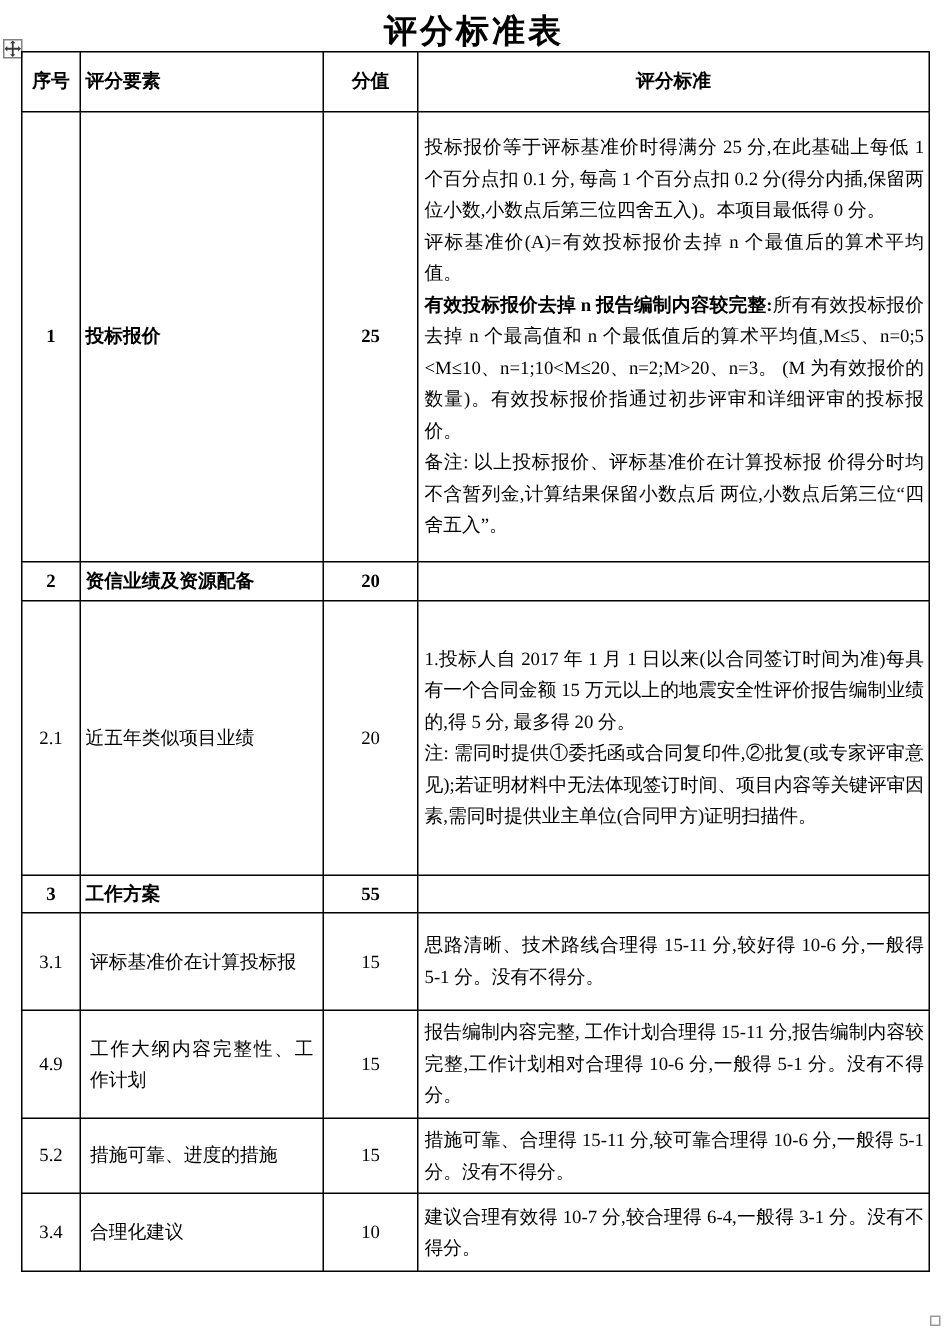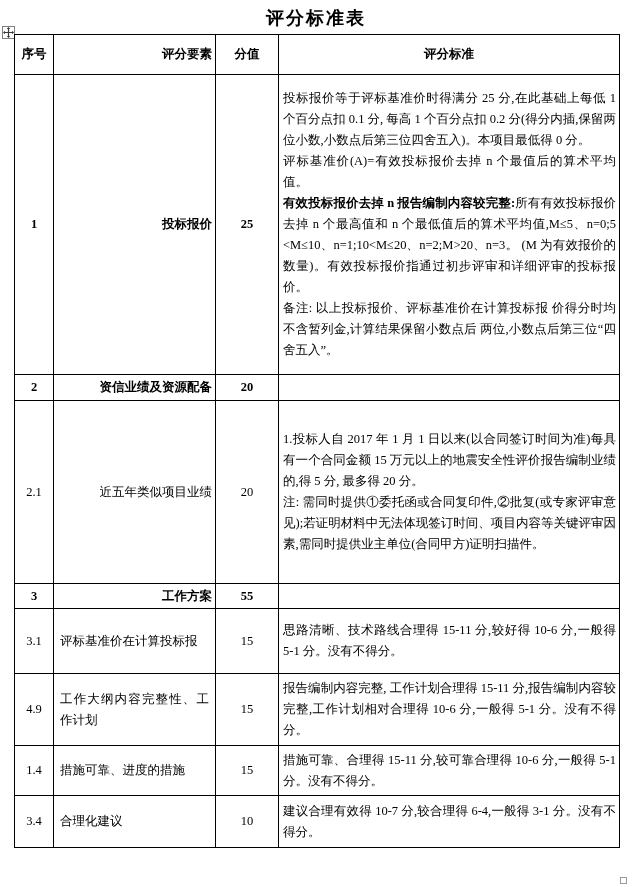--- a/index.html
+++ b/index.html
@@ -15,21 +15,21 @@
     color: #000000;
     font-family: "Liberation Serif", "DejaVu Serif", serif;
     overflow: hidden;
   }
   .doc-title {
     position: absolute;
     top: 6px;
     left: 0;
     width: 100%;
     text-align: center;
-    font-size: 18px;
+    font-size: 22px;
     font-weight: bold;
     letter-spacing: 2px;
   }
   .move-handle {
     position: absolute;
     left: 2px;
     top: 26px;
     width: 13px;
     height: 13px;
     border: 1px solid #808080;
@@ -66,21 +66,21 @@
     vertical-align: middle;
     padding: 1px 3px;
     box-sizing: border-box;
     overflow: hidden;
   }
   .score-table .c-no,
   .score-table .c-score {
     text-align: center;
   }
   .score-table .c-factor {
-    text-align: right;
+    text-align: left;
   }
   .score-table .c-factor.fl {
     text-align: justify;
     text-align-last: left;
     padding-left: 6px;
     padding-right: 6px;
   }
   .score-table .c-criteria {
     text-align: justify;
     text-align-last: left;
@@ -179,21 +179,21 @@
     </tr>
 
     <tr class="rh32">
       <td class="c-no">4.9</td>
       <td class="c-factor fl">工作大纲内容完整性、工作计划</td>
       <td class="c-score">15</td>
       <td class="c-criteria">报告编制内容完整, 工作计划合理得 15-11 分,报告编制内容较完整,工作计划相对合理得 10-6 分,一般得 5-1 分。没有不得分。</td>
     </tr>
 
     <tr class="rh33">
-      <td class="c-no">1.4</td>
+      <td class="c-no">5.2</td>
       <td class="c-factor fl">措施可靠、进度的措施</td>
       <td class="c-score">15</td>
       <td class="c-criteria">措施可靠、合理得 15-11 分,较可靠合理得 10-6 分,一般得 5-1 分。没有不得分。</td>
     </tr>
 
     <tr class="rh34">
       <td class="c-no">3.4</td>
       <td class="c-factor fl">合理化建议</td>
       <td class="c-score">10</td>
       <td class="c-criteria">建议合理有效得 10-7 分,较合理得 6-4,一般得 3-1 分。没有不得分。</td>

